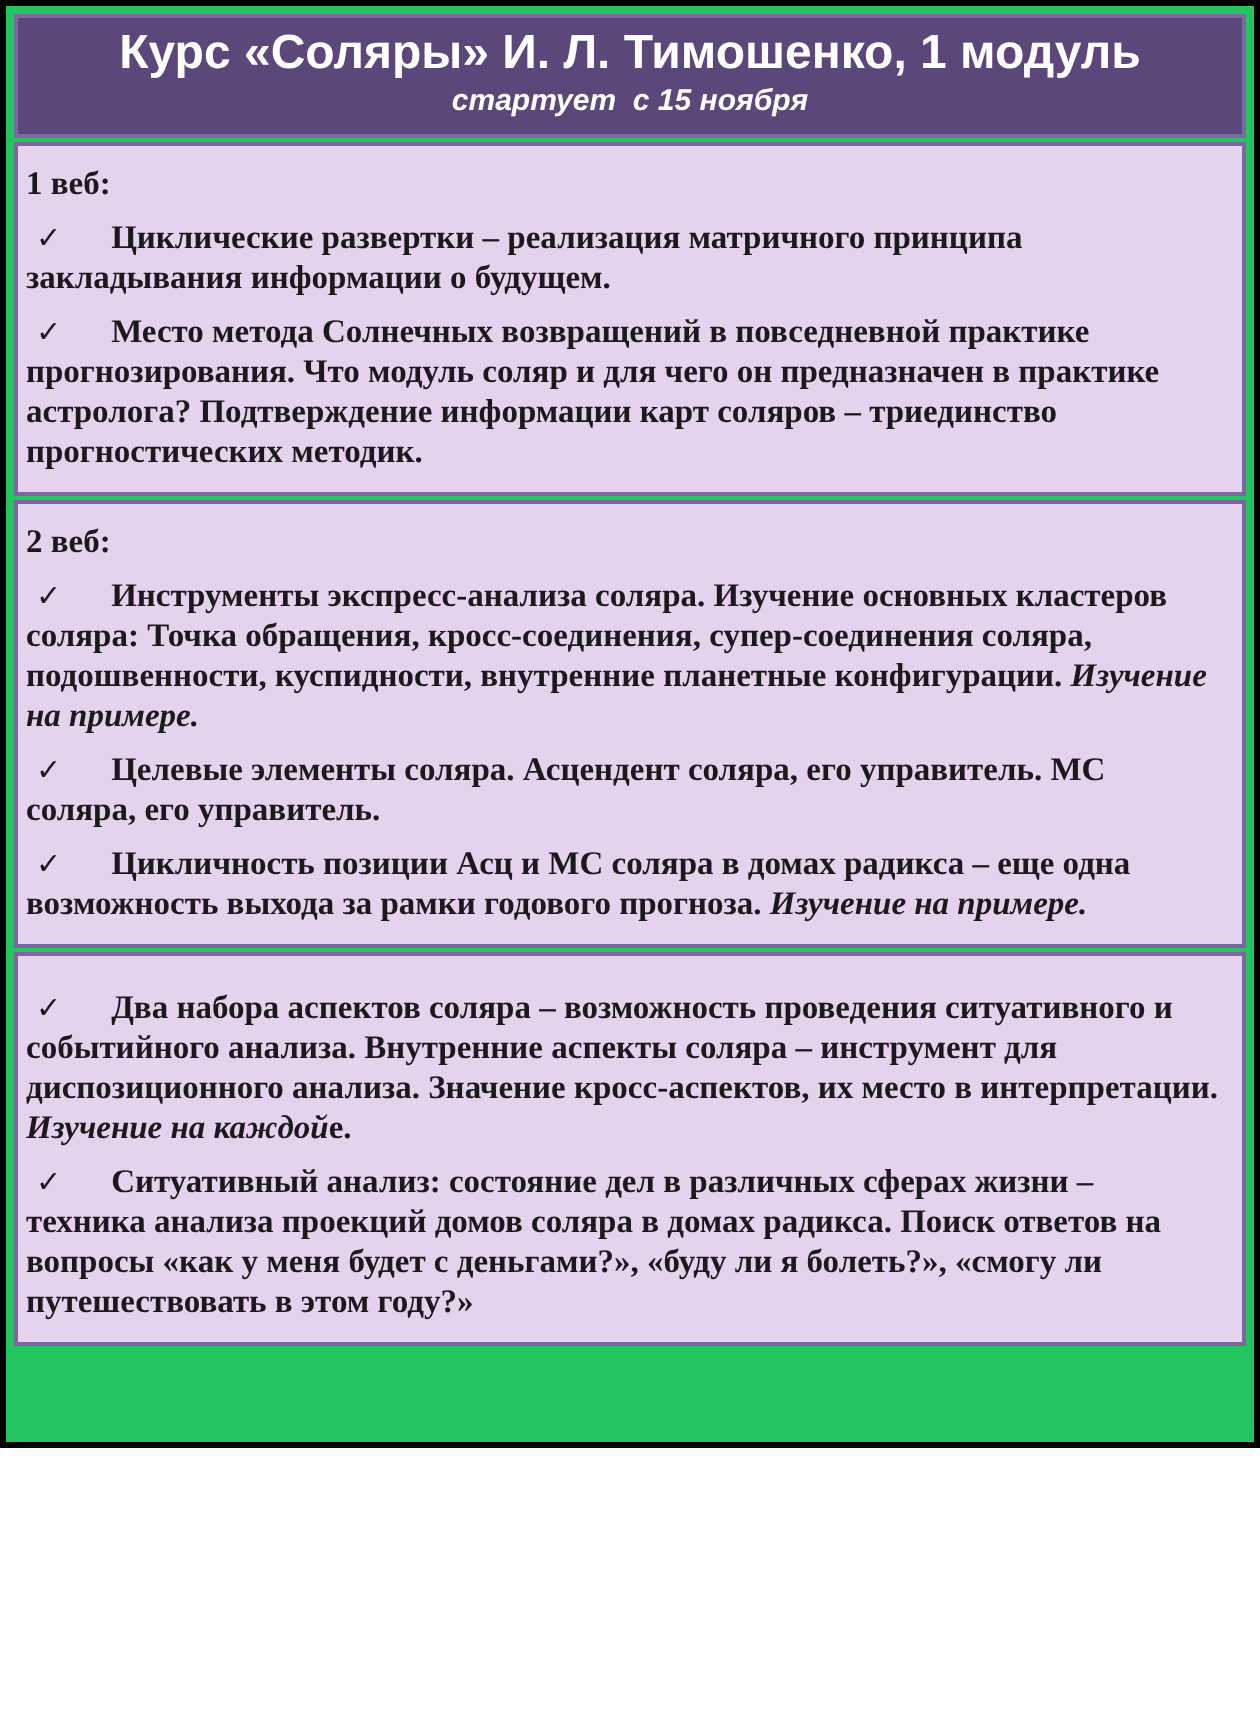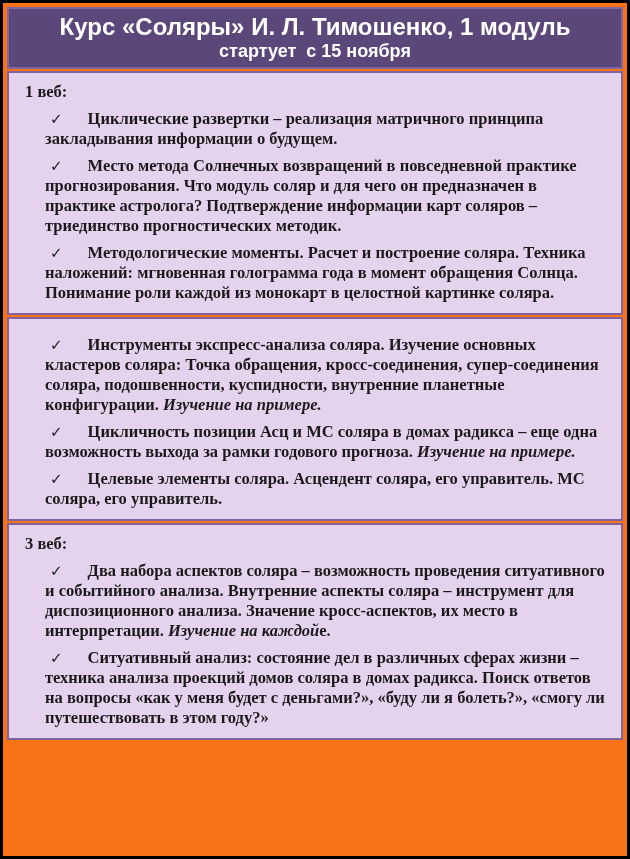--- a/index.html
+++ b/index.html
@@ -2,61 +2,62 @@
 <html lang="ru" style="--outer-border: #000000; --header-bg: #5b4779; --header-border: #7f68a3; --header-text: #ffffff; --section-bg: #e5d3ee; --section-border: #8064a2; --body-text: #1c191c;"><head>
 <meta charset="utf-8">
 <style>
   html, body {
     margin: 0;
     padding: 0;
     background: #ffffff;
   }
   .outer {
     width: 630px;
-    height: 859px;
+    height: 724px;
     box-sizing: border-box;
     border: 3px solid var(--outer-border, #000);
     padding: 4px;
-    background: #f97316;
+    background: #22c55e;
     overflow: hidden;
   }
   .header-box {
     box-sizing: border-box;
     background: var(--header-bg, #5b4779);
     border: 2px solid var(--header-border, #7f68a3);
     color: var(--header-text, #fff);
     text-align: center;
     font-family: "Liberation Sans", sans-serif;
     padding: 3px 2px 7px 2px;
   }
   .title {
     font-size: 24px;
     font-weight: bold;
     line-height: 30px;
   }
   .subtitle {
-    font-size: 18px;
+    font-size: 15px;
     font-weight: bold;
     line-height: 18px;
     white-space: pre-wrap;
+    font-style: italic;
   }
   .section {
     box-sizing: border-box;
     background: var(--section-bg, #e5d3ee);
     border: 2px solid var(--section-border, #8064a2);
     margin-top: 2px;
-    padding: 9px 11px 10px 16px;
+    padding: 9px 11px 10px 4px;
     font-family: "Liberation Serif", serif;
     font-weight: bold;
     color: var(--body-text, #1c191c);
     font-size: 16.5px;
     line-height: 20px;
   }
   .section-label { margin: 0 0 2px 0; }
-  .bullet { margin-top: 7px; margin-left: 20px; }
+  .bullet { margin-top: 7px; }
   .check {
     display: inline-block;
     margin-left: 5px;
     font-size: 15px;
     font-family: "DejaVu Sans", sans-serif;
     font-weight: bold;
   }
   .tab { display: inline-block; width: 25px; }
   .it { font-style: italic; }
 </style>
@@ -66,26 +67,25 @@
 <div class="outer">
   <div class="header-box">
     <div class="title">Курс «Соляры» И. Л. Тимошенко, 1 модуль</div>
     <div class="subtitle">стартует  с 15 ноября</div>
   </div>
   <div id="sections">
       <div class="section">
         <div class="section-label">1 веб:</div>
         <div class="bullet"><span class="check">✓</span><span class="tab"></span><span class="rn">Циклические развертки – реализация матричного принципа закладывания информации о будущем.</span></div>
         <div class="bullet"><span class="check">✓</span><span class="tab"></span><span class="rn">Место метода Солнечных возвращений в повседневной практике прогнозирования. Что модуль соляр и для чего он предназначен в практике астролога? Подтверждение информации карт соляров – триединство прогностических методик.</span></div>
-        <div class="bullet"><span class="check">✓</span><span class="tab"></span><span class="rn">Методологические моменты. Расчет и построение соляра. Техника наложений: мгновенная голограмма года в момент обращения Солнца. Понимание роли каждой из монокарт в целостной картинке соляра.</span></div>
       </div>
       <div class="section">
+        <div class="section-label">2 веб:</div>
         <div class="bullet"><span class="check">✓</span><span class="tab"></span><span class="rn">Инструменты экспресс-анализа соляра. Изучение основных кластеров соляра: Точка обращения, кросс-соединения, супер-соединения соляра, подошвенности, куспидности, внутренние планетные конфигурации. </span><span class="it">Изучение на примере.</span></div>
+        <div class="bullet"><span class="check">✓</span><span class="tab"></span><span class="rn">Целевые элементы соляра. Асцендент соляра, его управитель. МС соляра, его управитель.</span></div>
         <div class="bullet"><span class="check">✓</span><span class="tab"></span><span class="rn">Цикличность позиции Асц и МС соляра в домах радикса – еще одна возможность выхода за рамки годового прогноза. </span><span class="it">Изучение на примере.</span></div>
-        <div class="bullet"><span class="check">✓</span><span class="tab"></span><span class="rn">Целевые элементы соляра. Асцендент соляра, его управитель. МС соляра, его управитель.</span></div>
       </div>
       <div class="section">
-        <div class="section-label">3 веб:</div>
         <div class="bullet"><span class="check">✓</span><span class="tab"></span><span class="rn">Два набора аспектов соляра – возможность проведения ситуативного и событийного анализа. Внутренние аспекты соляра – инструмент для диспозиционного анализа. Значение кросс-аспектов, их место в интерпретации. </span><span class="it">Изучение на каждой</span><span class="rn">е.</span></div>
         <div class="bullet"><span class="check">✓</span><span class="tab"></span><span class="rn">Ситуативный анализ: состояние дел в различных сферах жизни – техника анализа проекций домов соляра в домах радикса. Поиск ответов на вопросы «как у меня будет с деньгами?», «буду ли я болеть?», «смогу ли путешествовать в этом году?» </span></div>
       </div>
     </div>
 </div>
 
 </body></html>

